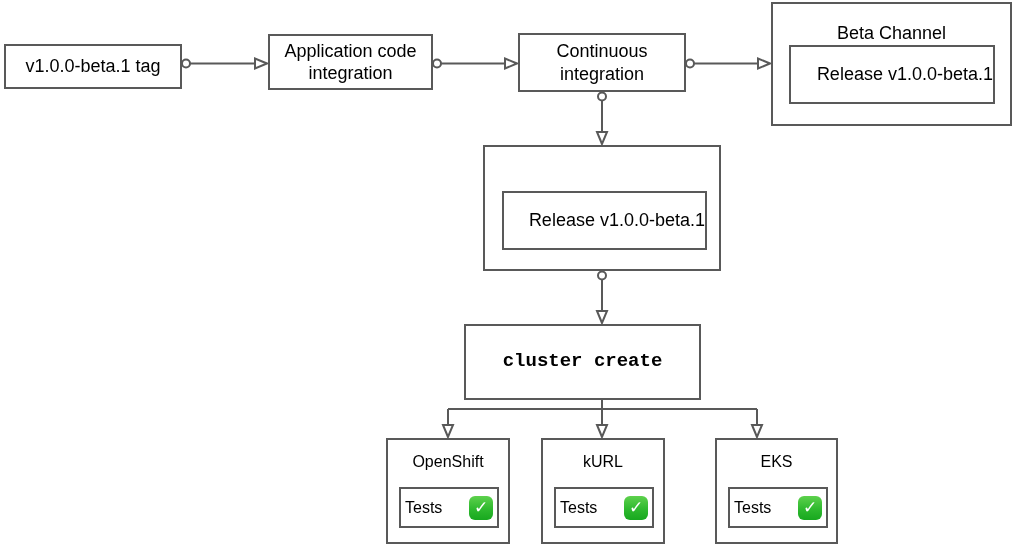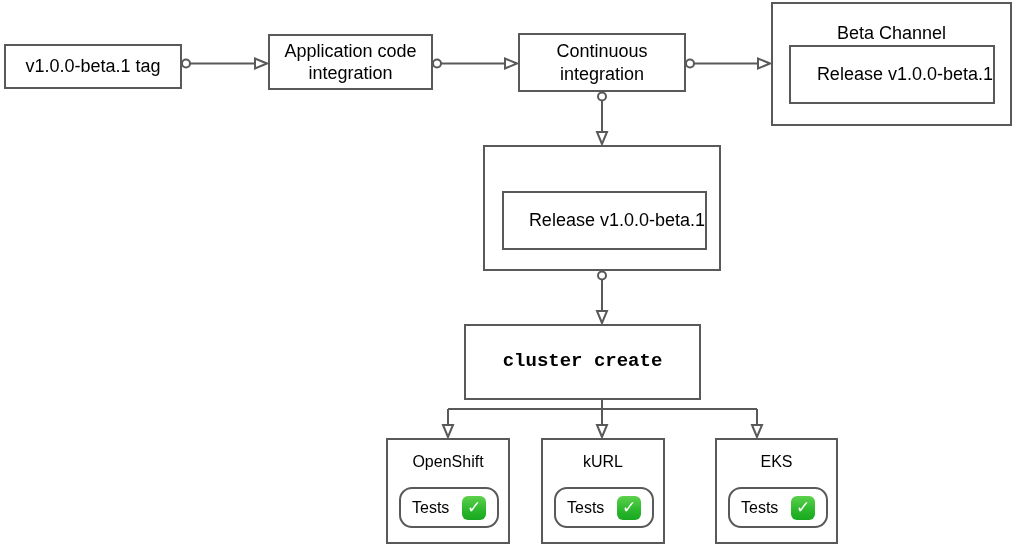--- a/index.html
+++ b/index.html
@@ -42,23 +42,22 @@
   .inner {
     display: flex;
     align-items: center;
     justify-content: flex-end;
     text-align: center;
     font-size: 18px;
   }
   .platform .group-title { font-size: 16px; padding-top: 12px; }
   .inner.tests {
     justify-content: space-between;
-    padding: 0 11px;
+    padding: 0 4px;
     font-size: 16px;
-    border-radius: 13px;
   }
   .mono {
     font-family: "Liberation Mono", "DejaVu Sans Mono", monospace;
     font-weight: bold;
     font-size: 19px;
     letter-spacing: 0;
   }
   .check {
     width: 24px;
     height: 24px;

